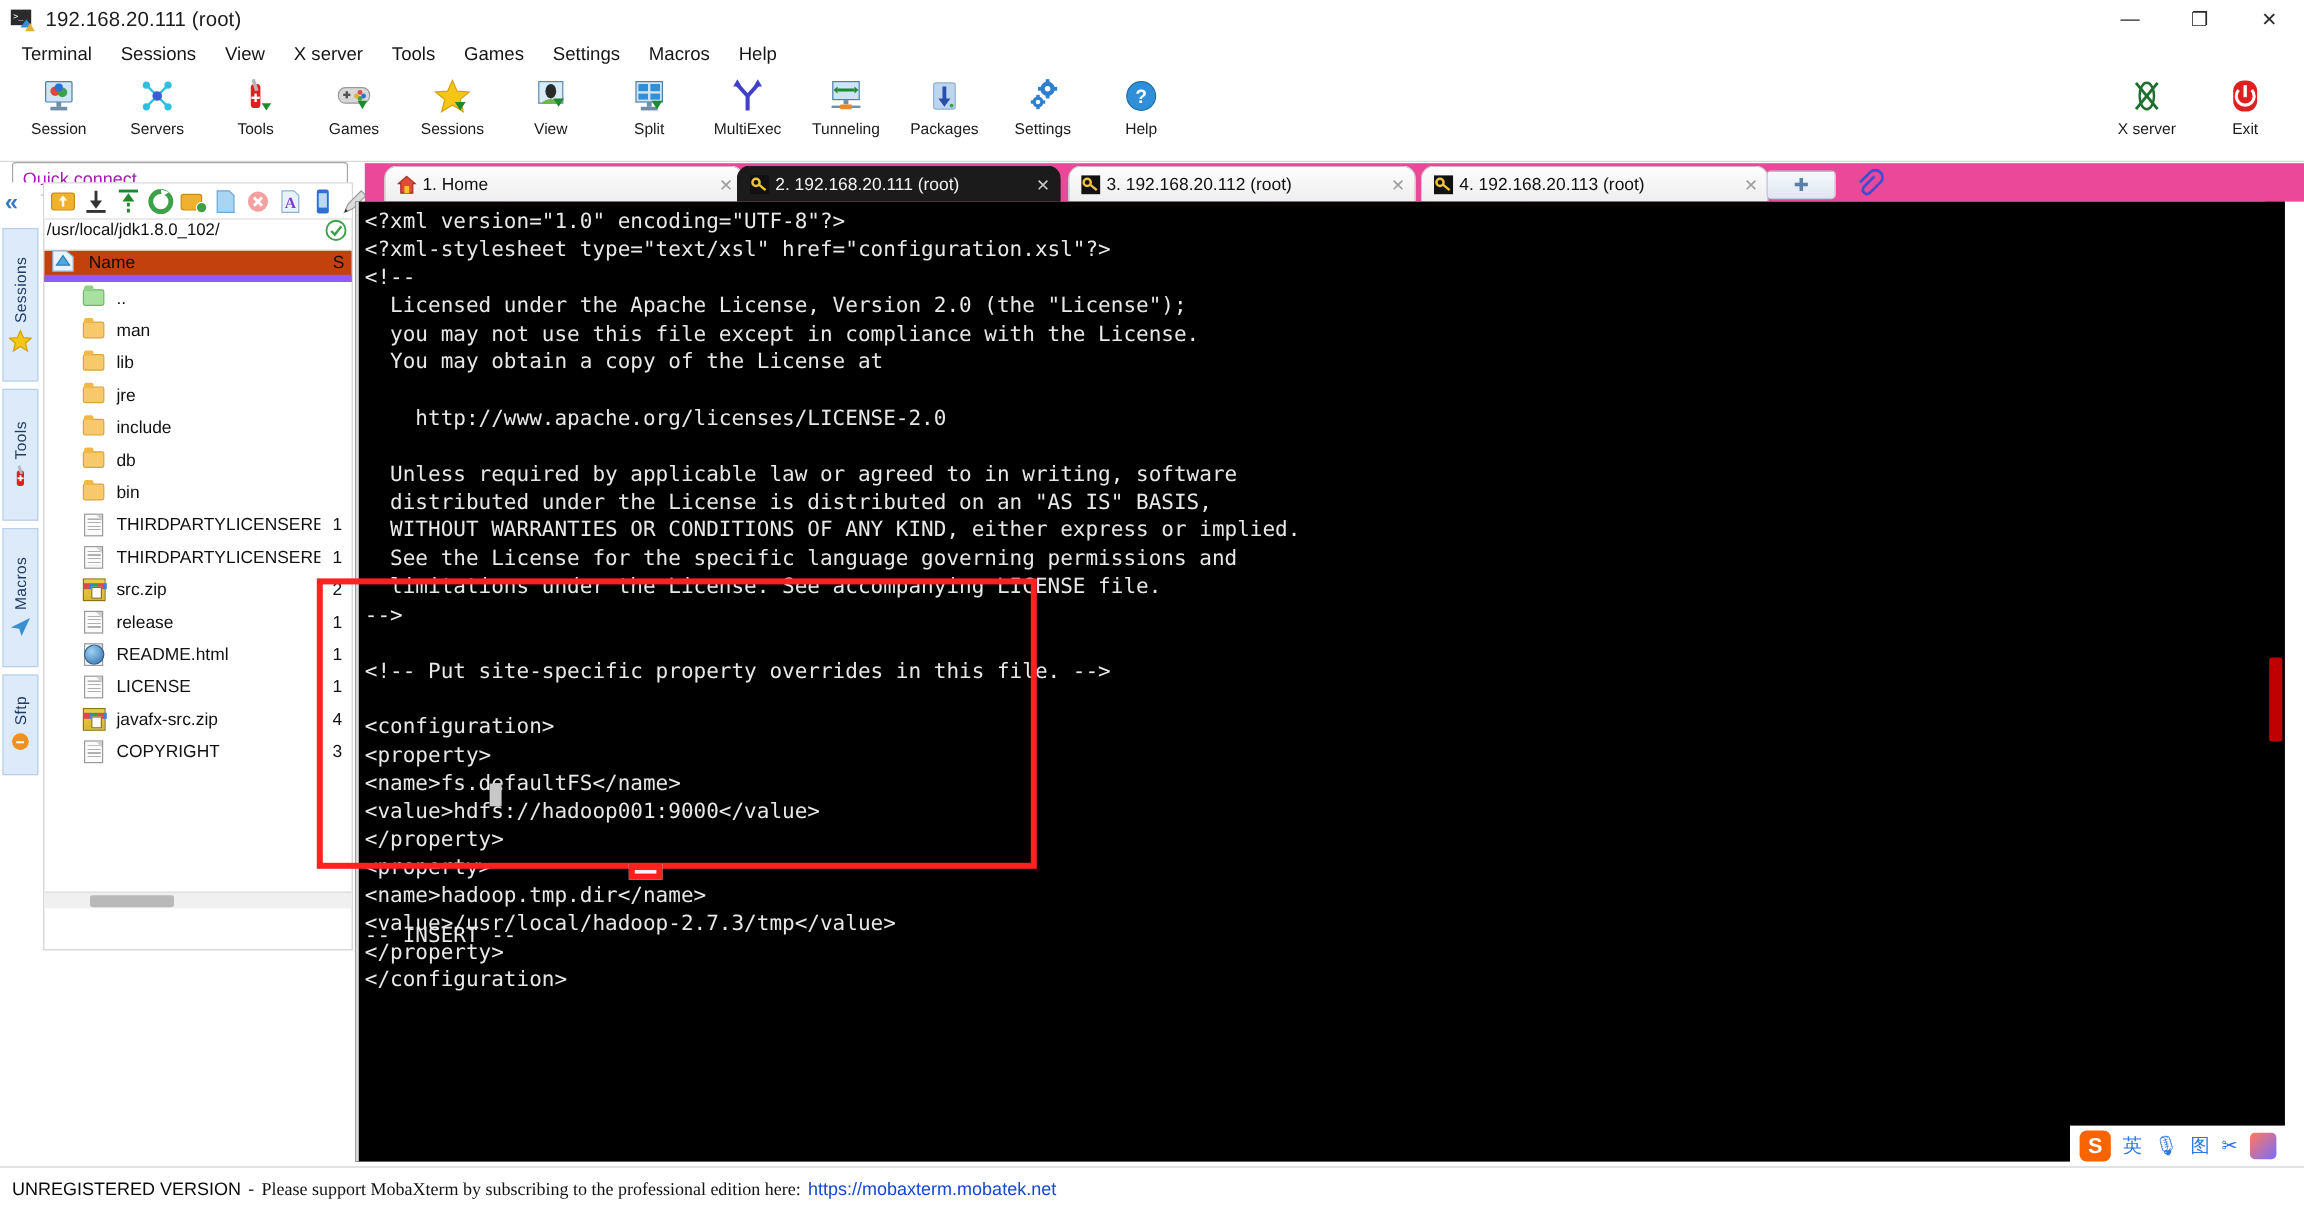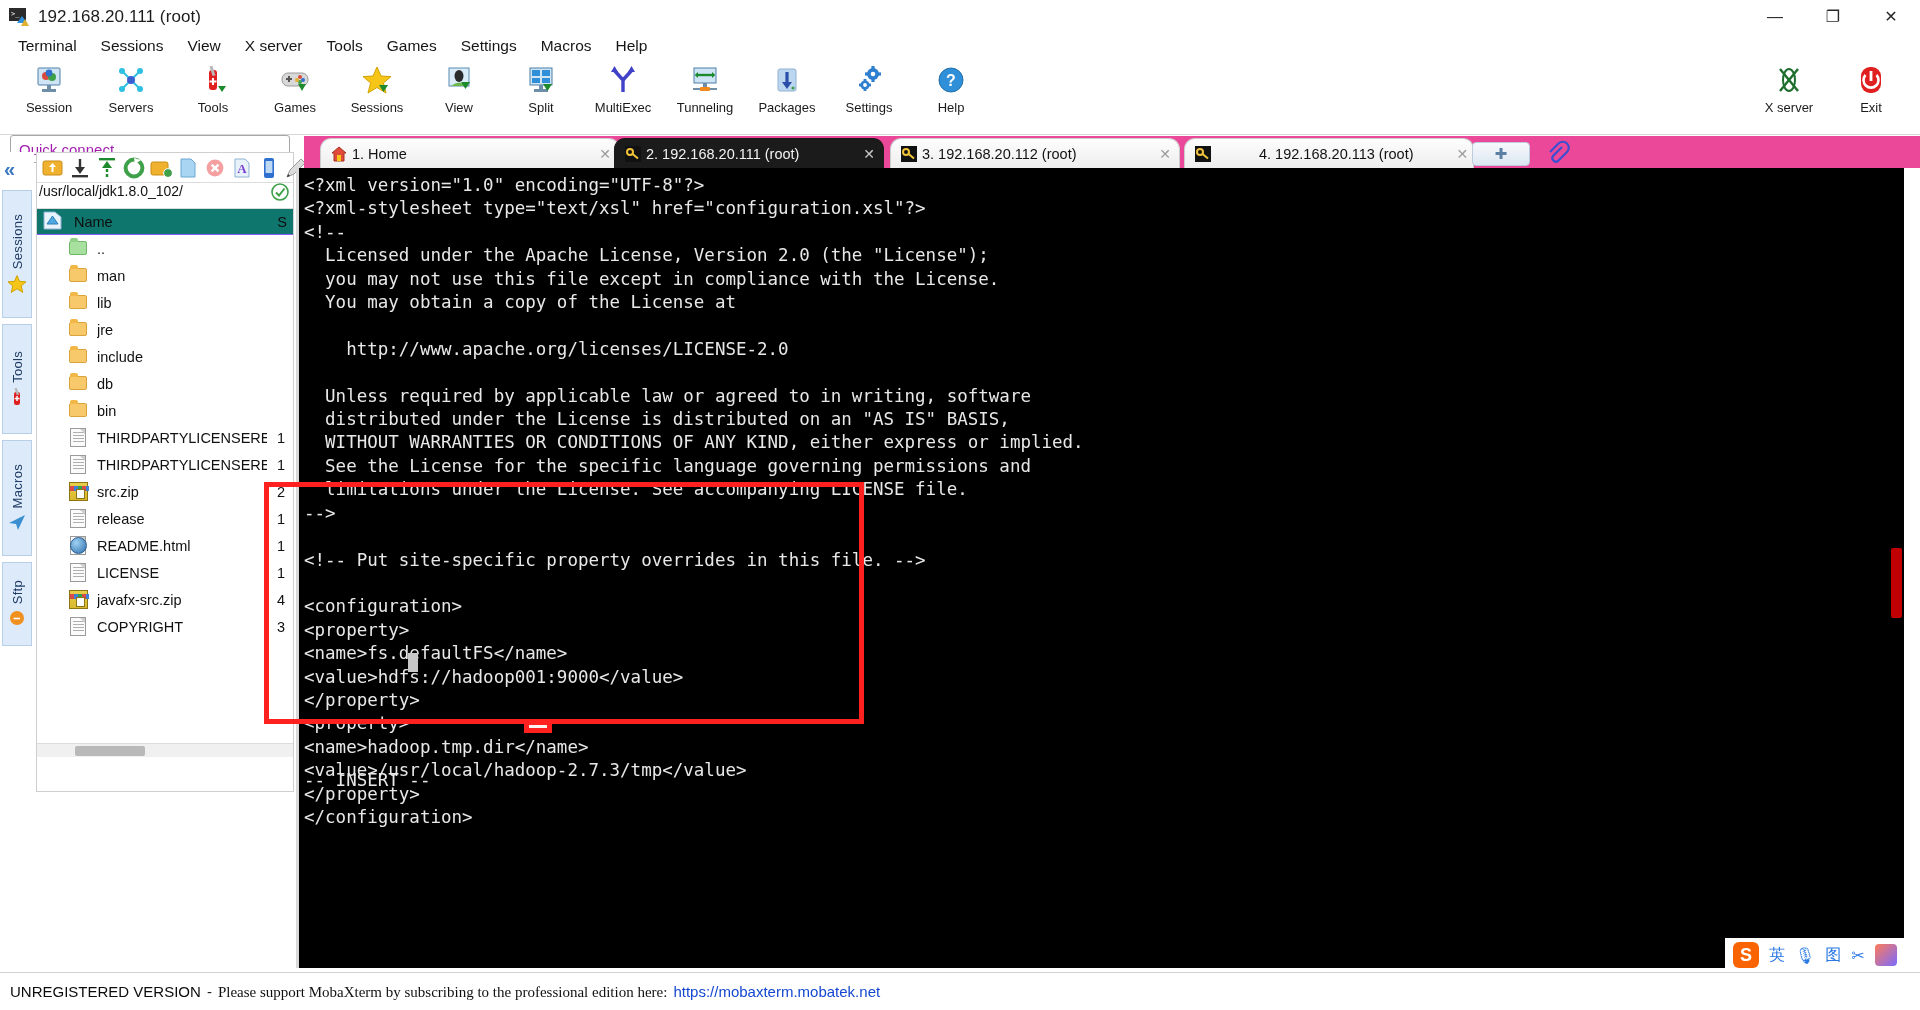--- a/index.html
+++ b/index.html
@@ -86,21 +86,21 @@
     padding-left: 4px; border-bottom: 1px solid #dcdcdc; background: #fff;
   }
   .sb-btn { width: 24px; height: 24px; position: relative; }
   .path-row {
     height: 26px; display: flex; align-items: flex-start; justify-content: space-between;
     border-bottom: 1px solid #dcdcdc; padding: 0 4px 0 2px;
   }
   .path-text { font-size: 14px; color: #111; }
   .hdr-row {
     height: 26px; display: flex; align-items: center;
-    border-bottom: 1px solid #8b5cf6; padding-left: 6px; background: #0f766e; text-align: right;
+    border-bottom: 6px solid #8b5cf6; padding-left: 6px; background: #c2410c; text-align: right;
   }
   .hdr-name { font-size: 14.5px; color: #0d0d0d; margin-left: 12px; }
   .hdr-size { position: absolute; right: 6px; font-size: 14.5px; color: #0d0d0d; }
   .files { position: relative; height: 496px; overflow: hidden; }
   .file-row {
     height: 27px; display: flex; align-items: center; padding-left: 32px; position: relative;
   }
   .f-icon { width: 19px; height: 21px; position: relative; flex: 0 0 19px; }
   .f-name {
     font-size: 14.5px; color: #111; margin-left: 9px;
@@ -780,21 +780,21 @@
         <svg width="16" height="16" viewBox="0 0 16 16">
           <rect x="0" y="0" width="16" height="16" fill="#111"></rect>
           <circle cx="5" cy="6" r="3" fill="none" stroke="#f0c33a" stroke-width="2"></circle>
           <path d="M7 7.5 L13 12.5" stroke="#f0c33a" stroke-width="2"></path>
         </svg>
       </span>
       <span class="t-label">3. 192.168.20.112 (root)</span>
       <span class="t-close" style="margin-left:auto">✕</span>
     </div>
 
-    <div class="tab inactive" style="left:880px; width:290px;gap:43px;">
+    <div class="tab inactive" style="left:880px; width:290px;">
       <span class="t-ic">
         <svg width="16" height="16" viewBox="0 0 16 16">
           <rect x="0" y="0" width="16" height="16" fill="#111"></rect>
           <circle cx="5" cy="6" r="3" fill="none" stroke="#f0c33a" stroke-width="2"></circle>
           <path d="M7 7.5 L13 12.5" stroke="#f0c33a" stroke-width="2"></path>
         </svg>
       </span>
       <span class="t-label">4. 192.168.20.113 (root)</span>
       <span class="t-close" style="margin-left:auto">✕</span>
     </div>

